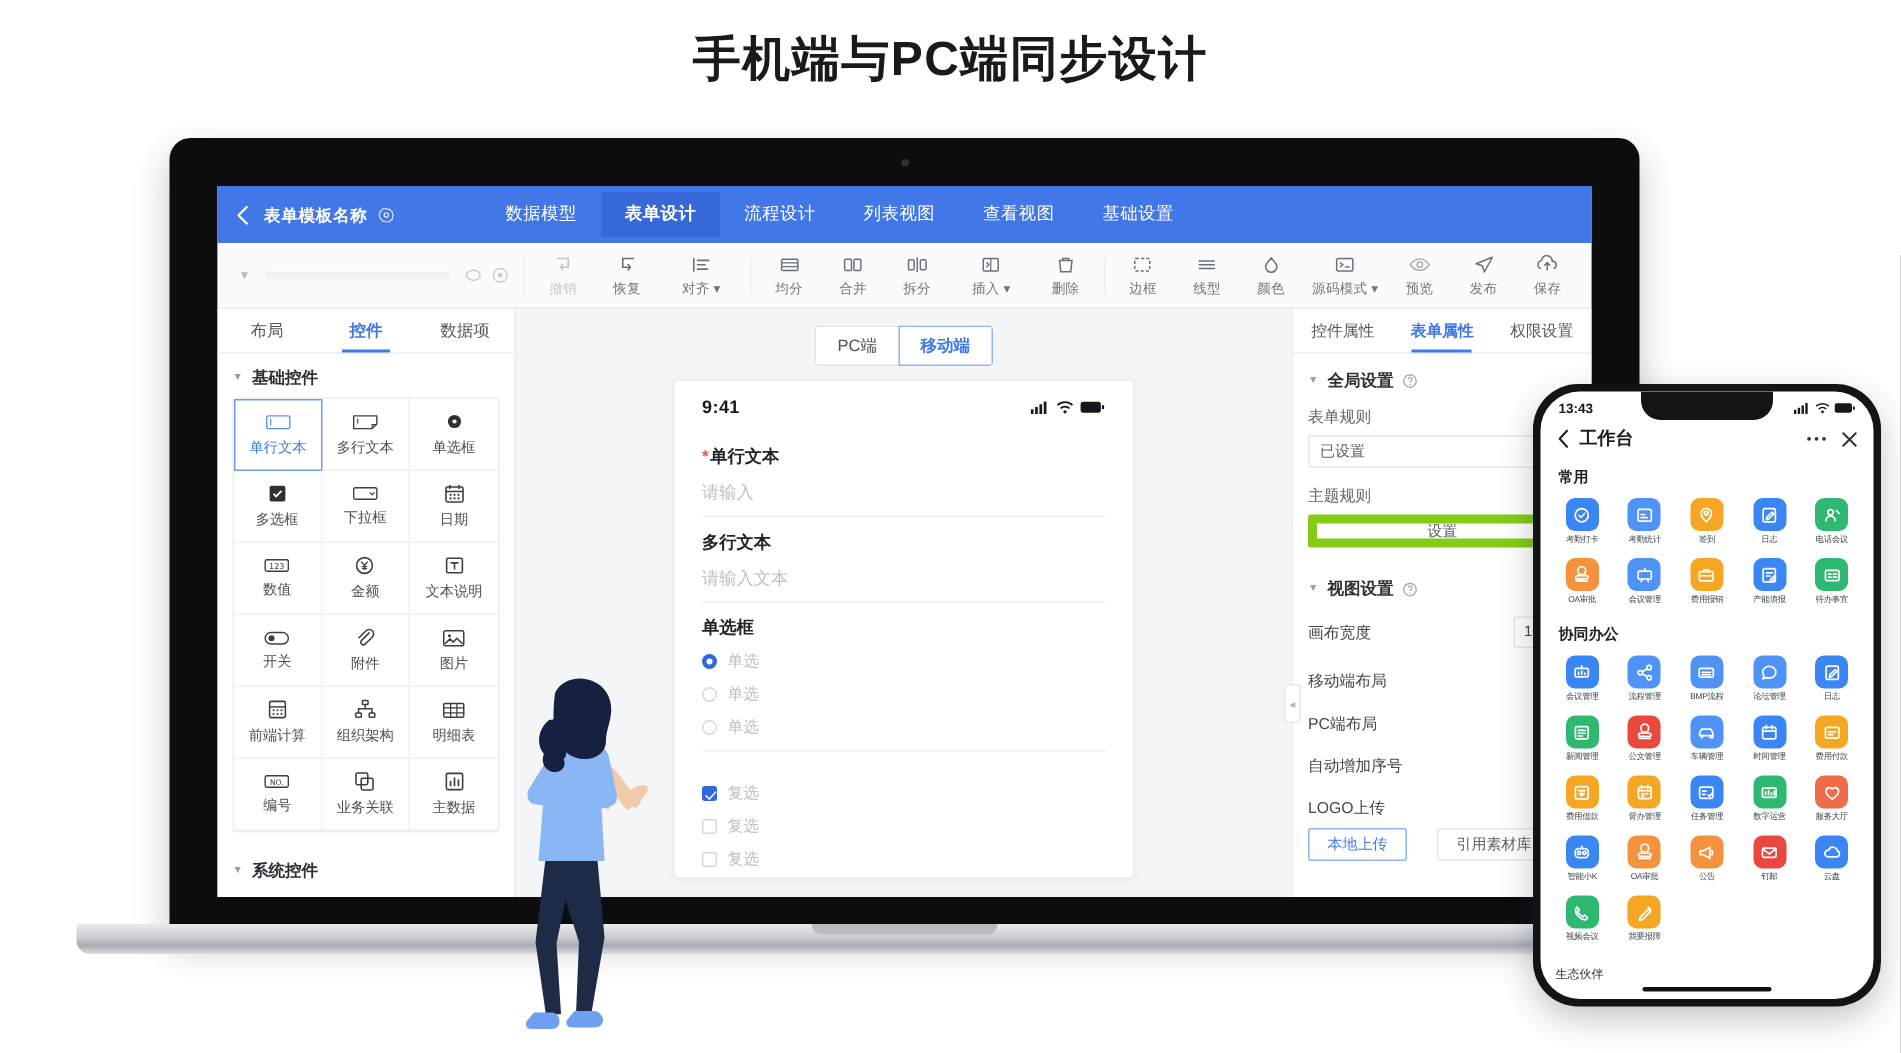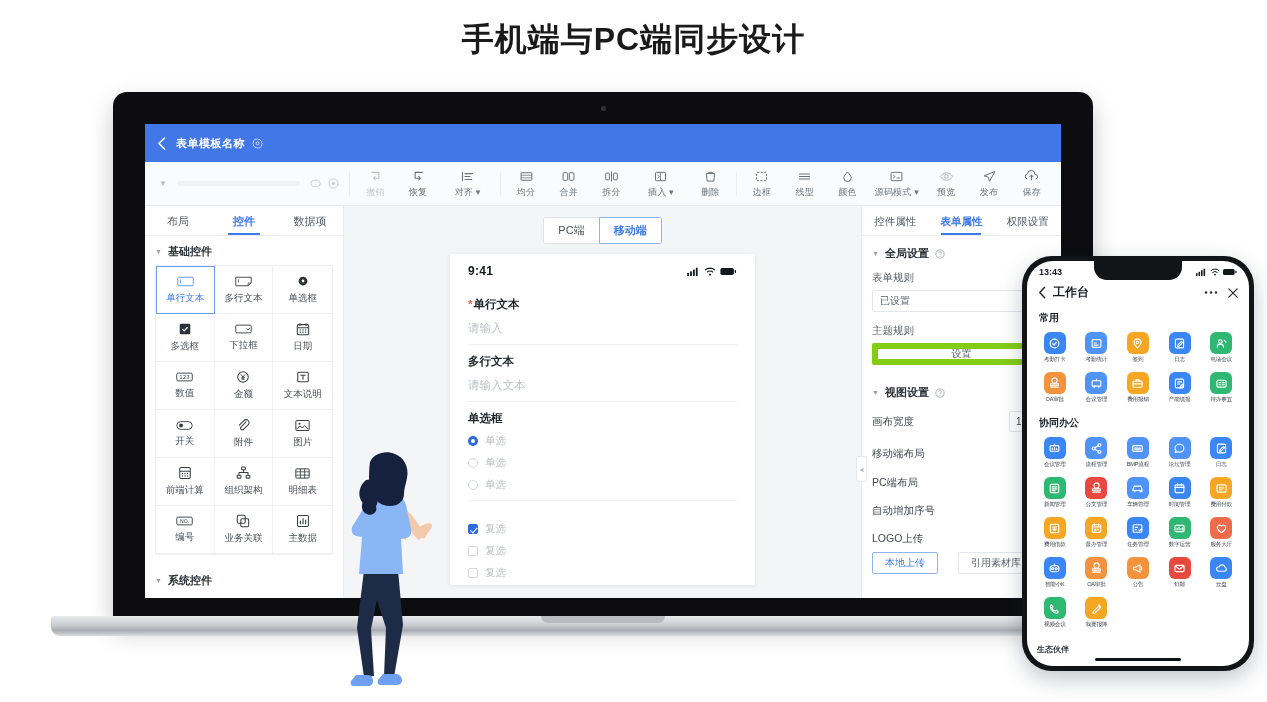--- a/index.html
+++ b/index.html
@@ -222,21 +222,21 @@
   .app-cell { display:flex; flex-direction:column; align-items:center; gap:2px; padding: 3px 0 5px 0; }
   .app-ic {
     width: 22px; height:22px; border-radius: 6px; display:flex; align-items:center;
     justify-content:center; color:#fff;
   }
   .app-lbl { font-size: 5.6px; color:#3c424a; white-space:nowrap; letter-spacing:-.2px; }
   .ph2-foot {
     position:absolute; left:0; bottom:0; width:100%; height: 22px;
     display:flex; align-items:flex-start; padding-left: 10px;
   }
-  .ph2-foot .ftxt { font-size: 8px; color:#2c3138; font-weight:700; }
+  .ph2-foot .ftxt { font-size: 8px; color:#2c3138; font-weight:400; }
   .ph2-home {
     position:absolute; left:50%; margin-left:-43px; bottom:5px; width:86px; height:3px;
     background:#0f1216; border-radius:2px;
   }
   svg { display:block; }
 </style>
 </head>
 <body>
 
 <div id="stage">
@@ -254,20 +254,28 @@
                 <path d="M7.5 1L2 6.5L7.5 12" stroke="#fff" stroke-width="1.6" fill="none" stroke-linecap="round" stroke-linejoin="round"></path>
               </svg>
           </span>
           <span class="tplname">表单模板名称</span>
           <span class="gear">
             <svg width="11" height="11" viewBox="0 0 16 16">
                 <path d="M8 1.4l1.6.9h1.9l.9 1.6 1.6.9v1.9l.9 1.6-.9 1.6v1.9l-1.6.9-.9 1.6H9.6L8 14.6l-1.6-.9H4.5l-.9-1.6-1.6-.9V9.3L1.1 7.7l.9-1.6V4.2l1.6-.9.9-1.6h1.9z" fill="none" stroke="#fff" stroke-width="1.1" stroke-linejoin="round" opacity=".92"></path>
                 <circle cx="8" cy="7.7" r="2.1" fill="none" stroke="#fff" stroke-width="1.1"></circle>
               </svg>
           </span>
+          <div class="tabs">
+            <div class="tab">数据模型</div>
+            <div class="tab active">表单设计</div>
+            <div class="tab">流程设计</div>
+            <div class="tab">列表视图</div>
+            <div class="tab">查看视图</div>
+            <div class="tab">基础设置</div>
+          </div>
         </div>
 
         <div class="toolbar">
           <div class="tb-left">
             <span class="tb-caret">▼</span>
             <span class="tb-ghost"></span>
             <span class="tb-circ">
               <svg width="11" height="11" viewBox="0 0 12 12">
                   <ellipse cx="6" cy="6" rx="5" ry="3.6" fill="none" stroke="#c4c9cf" stroke-width="1"></ellipse>
                 </svg>

